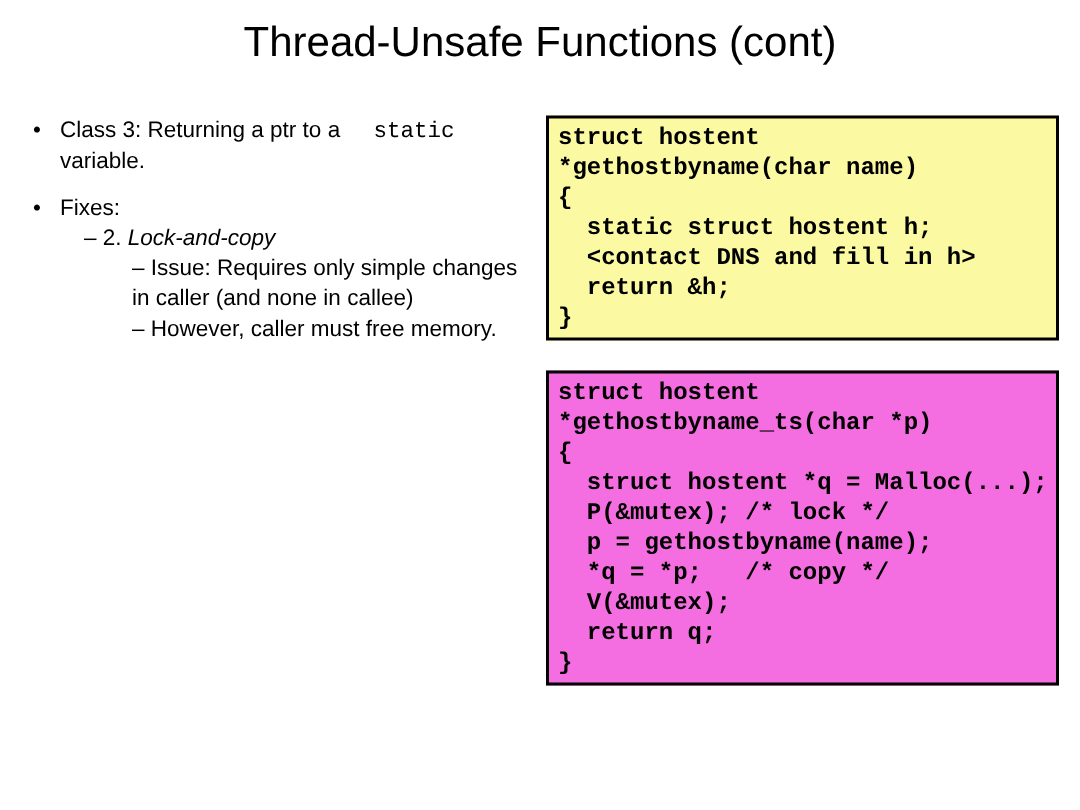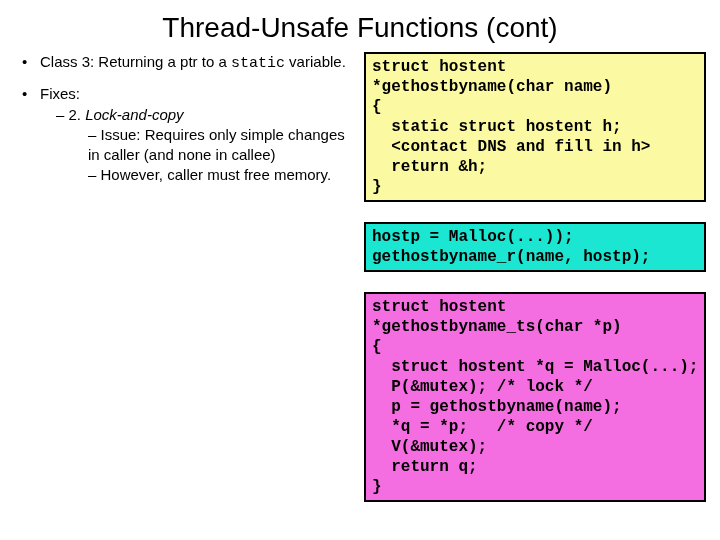--- a/index.html
+++ b/index.html
@@ -8,30 +8,30 @@
     height: 540px;
     background: #fff;
     font-family: Arial, Helvetica, sans-serif;
     padding: 12px 22px;
     position: relative;
   }
   .title {
     font-size: 28px;
     font-weight: normal;
     text-align: center;
-    margin-bottom: 8px;
+    margin-bottom: 33px;
   }
   .columns { display: flex; gap: 12px; }
   .left { flex: 0 0 330px; font-size: 15px; line-height: 1.35; }
   .right { flex: 1; }
   .b1 { display: flex; }
   .dot { flex: 0 0 18px; }
   .b1-body { flex: 1; }
   .class-line { margin-bottom: 4px; }
-  .static { font-family: "Courier New", monospace; }
+  .static { font-family: "Courier New", monospace; margin-left: 18px; }
   .fixes { margin-top: 6px; }
   .sub1 { padding-left: 16px; }
   .sub2 { padding-left: 48px; }
   .struct { font-family: "Courier New", monospace; }
   .italic { font-style: italic; }
   .codebox {
     border: 2px solid #000;
     font-family: "Courier New", monospace;
     font-weight: bold;
     font-size: 16px;
@@ -80,22 +80,20 @@
   </div>
 
   <div class="right">
     <div class="codebox code-yellow">struct hostent
 *gethostbyname(char name)
 {
   static struct hostent h;
   &lt;contact DNS and fill in h&gt;
   return &amp;h;
 }</div>
-    <div class="codebox code-cyan">hostp = Malloc(...));
-gethostbyname_r(name, hostp);</div>
     <div class="codebox code-magenta">struct hostent
 *gethostbyname_ts(char *p)
 {
   struct hostent *q = Malloc(...);
   P(&amp;mutex); /* lock */
   p = gethostbyname(name);
   *q = *p;   /* copy */
   V(&amp;mutex);
   return q;
 }</div>

